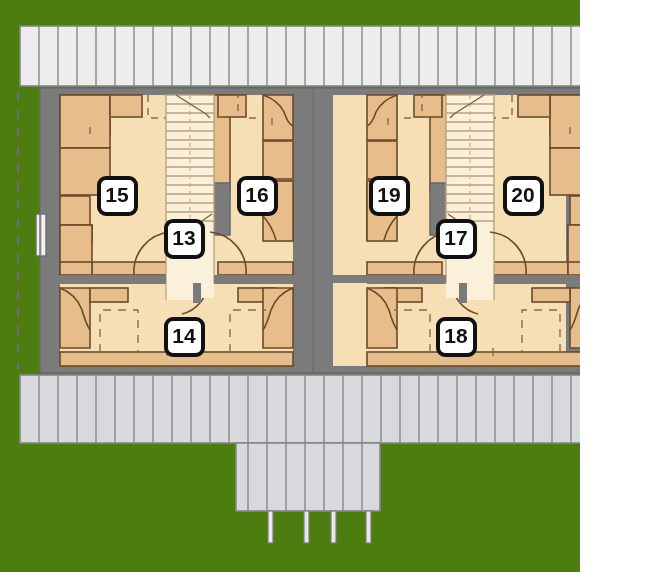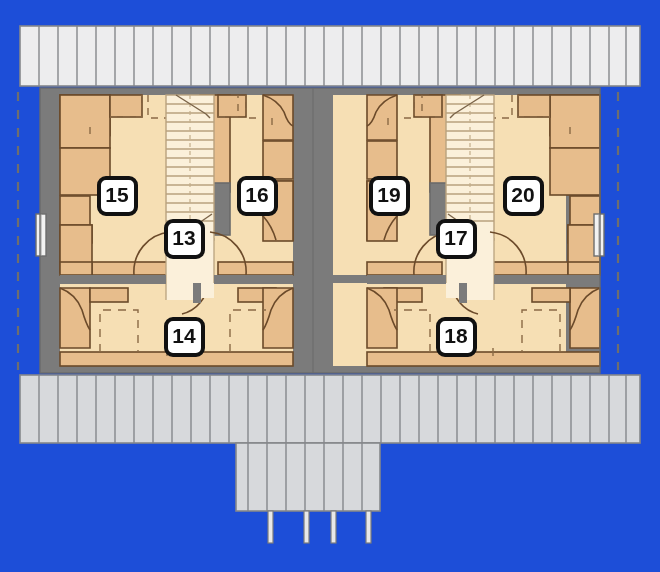--- a/index.html
+++ b/index.html
@@ -1,17 +1,17 @@
 <!DOCTYPE html>
 <html><head>
 <meta charset="utf-8">
 <style>
   html,body{margin:0;padding:0;background:#ffffff;}
   body{width:660px;height:572px;font-family:"Liberation Sans",sans-serif;}
-  #stage{position:relative;width:660px;height:572px;overflow:hidden;background:#1d4ed8;}
+  #stage{position:relative;width:580px;height:572px;overflow:hidden;background:#4d7c0f;}
   svg{display:block;}
   .roomnum{font-family:"Liberation Sans",sans-serif;font-weight:700;font-size:21px;fill:#111;}
 </style>
 </head>
 <body>
 
 <div id="stage">
 <svg width="660" height="572" viewBox="0 0 660 572" xmlns="http://www.w3.org/2000/svg">
 
   <defs>

